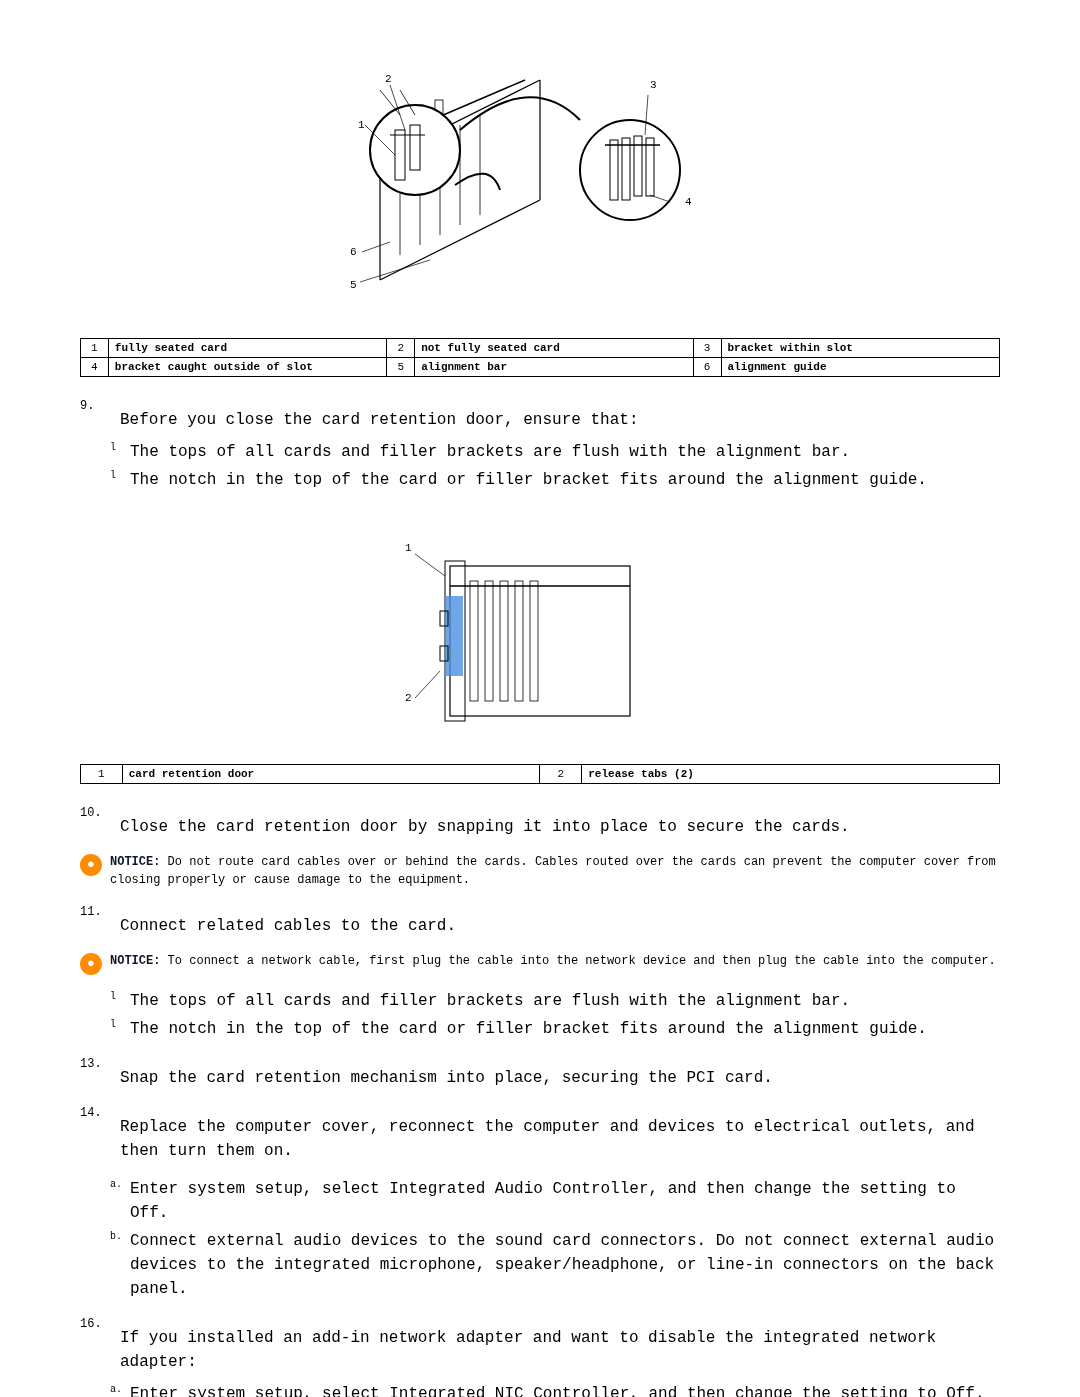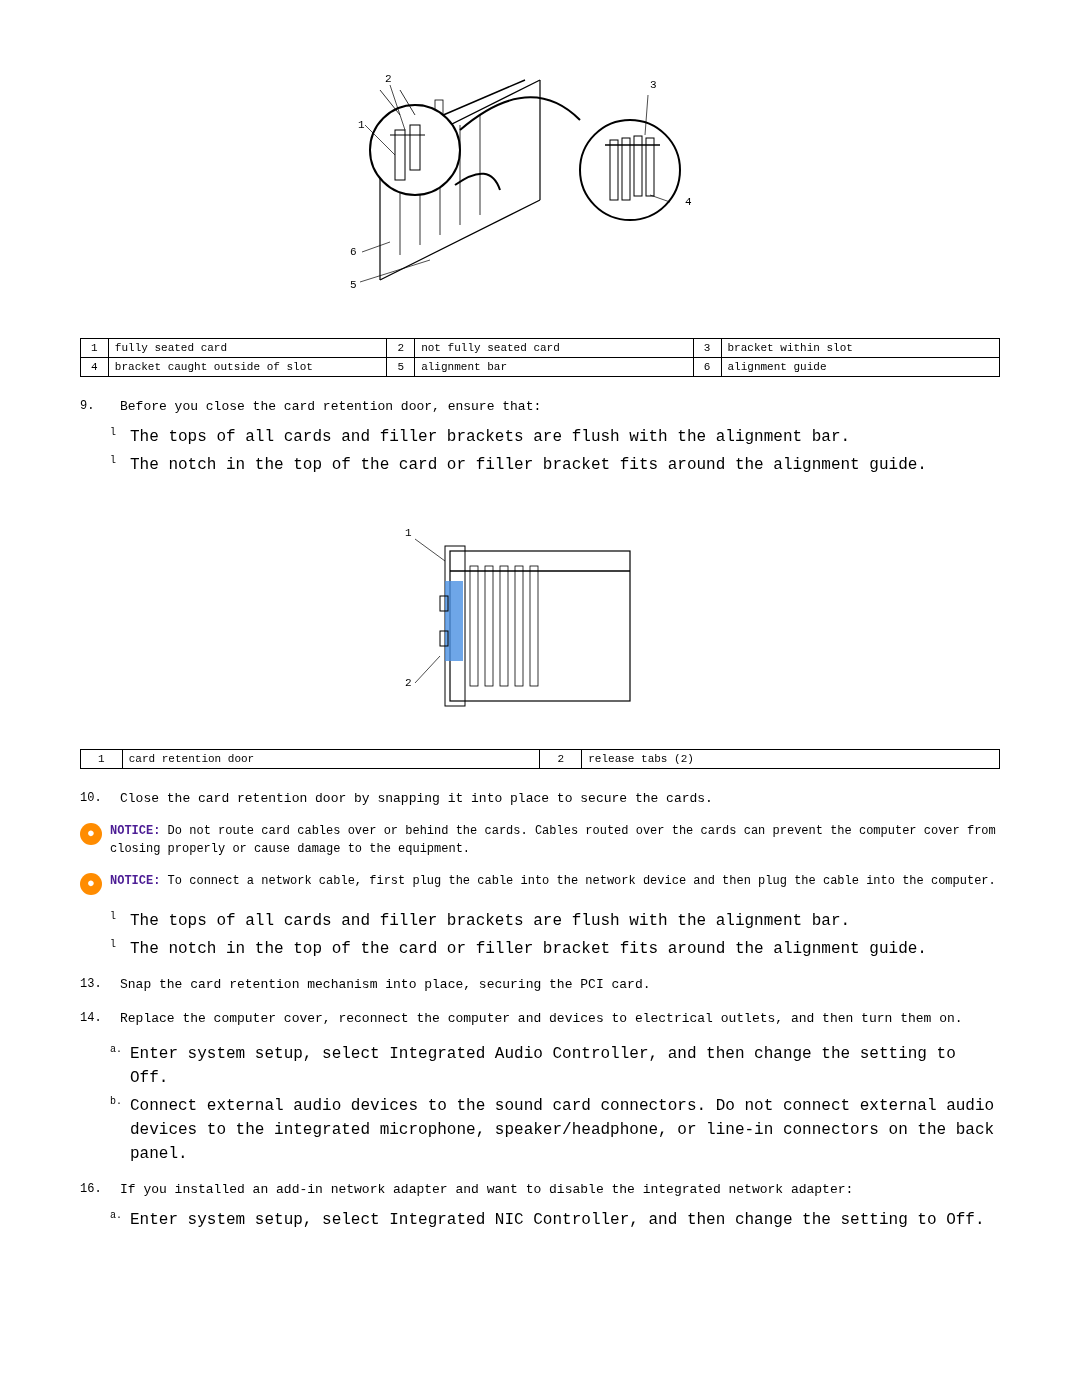--- a/index.html
+++ b/index.html
@@ -36,20 +36,21 @@
       border: 1px solid #000;
       padding: 3px 6px;
       font-family: 'Courier New', Courier, monospace;
     }
     .parts-table .num-cell {
       width: 20px;
       text-align: center;
     }
     .parts-table .label-cell {
       width: 200px;
+      font-weight: bold;
     }
 
     .step-section {
       margin-bottom: 14px;
     }
 
     .step-item {
       display: flex;
       margin-bottom: 8px;
       line-height: 1.5;
@@ -57,22 +58,23 @@
 
     .step-num {
       min-width: 40px;
       font-family: 'Courier New', Courier, monospace;
       font-size: 12px;
     }
 
     .step-content {
       flex: 1;
       font-family: 'Courier New', Courier, monospace;
-      font-size: 13px;
-      line-height: 1.5;
+      font-size: 16px;
+      line-height: 1.5;
+      margin-top: 11px;
     }
 
     .sub-item {
       display: flex;
       margin-left: 30px;
       margin-bottom: 4px;
       line-height: 1.5;
     }
 
     .sub-marker {
@@ -112,21 +114,21 @@
     }
 
     .notice-text {
       font-family: 'Courier New', Courier, monospace;
       font-size: 12px;
       line-height: 1.5;
       flex: 1;
     }
 
     .notice-keyword {
-      color: #4c1d95;
+      color: #0f172a;
       font-weight: bold;
     }
 
     .diagram-area2 {
       display: flex;
       justify-content: center;
       margin-bottom: 18px;
       position: relative;
       height: 240px;
     }
@@ -282,20 +284,24 @@
 </div>
 
 <div class="notice-block">
   <span class="notice-icon">●</span>
   <span class="notice-text">
     <span class="notice-keyword">NOTICE:</span><span> Do not route card cables over or behind the cards. Cables routed over the cards can prevent the computer cover from closing properly or cause damage to the equipment.</span>
   </span>
 </div>
 
 <div class="step-section">
+  <div class="step-item">
+    <span class="step-num">11.</span>
+    <span class="step-content">Connect related cables to the card.</span>
+  </div>
 </div>
 
 <div class="notice-block">
   <span class="notice-icon">●</span>
   <span class="notice-text">
     <span class="notice-keyword">NOTICE:</span><span> To connect a network cable, first plug the cable into the network device and then plug the cable into the computer.</span>
   </span>
 </div>
 
 <div class="step-section">

